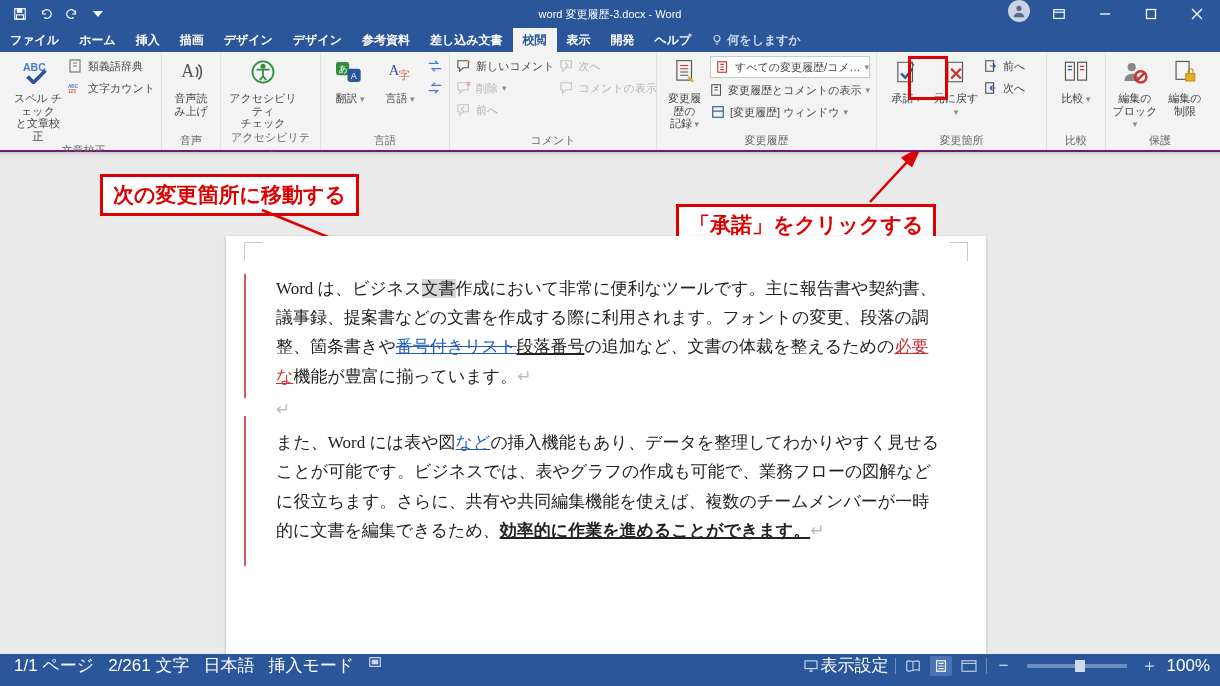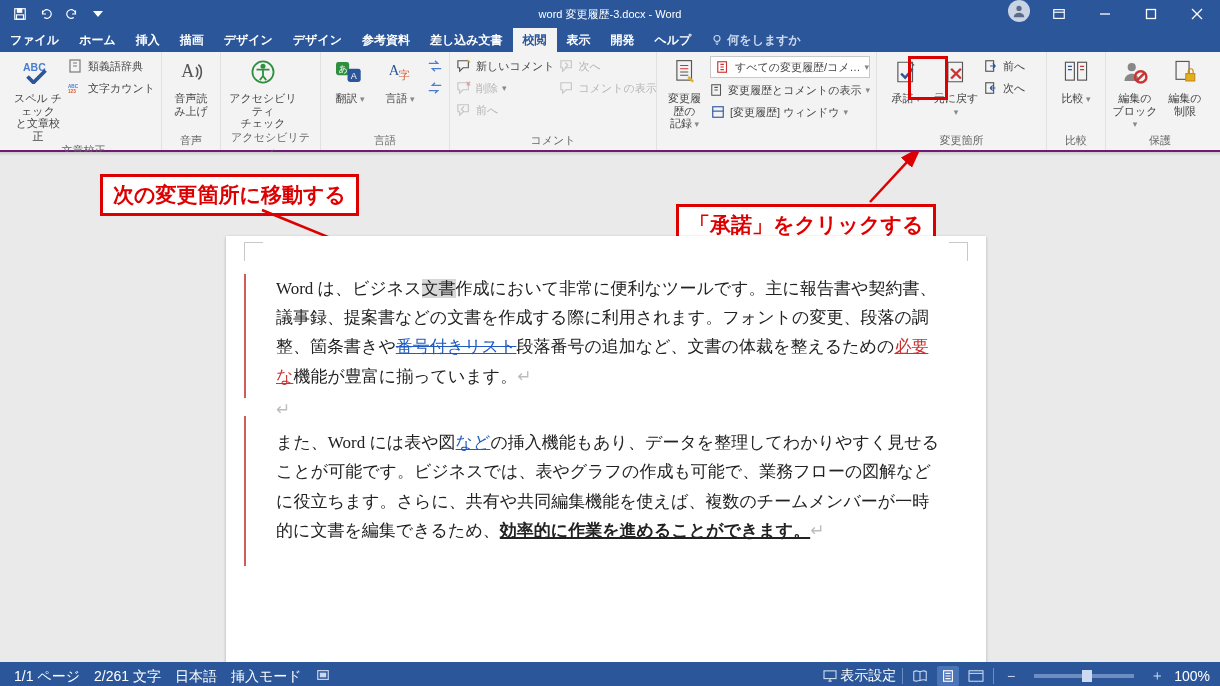--- a/index.html
+++ b/index.html
@@ -50,26 +50,26 @@
 .page .corner { position:absolute; width:18px; height:18px; }
 .page .corner.tl{left:18px;top:6px;border-left:1px solid #c8c8c8;border-top:1px solid #c8c8c8;}
 .page .corner.tr{right:18px;top:6px;border-right:1px solid #c8c8c8;border-top:1px solid #c8c8c8;}
 .page .body { position:absolute; left:50px; right:46px; top:38px; font-family:"Yu Mincho","MS Mincho",serif; font-size:17px; line-height:1.72; color:#222; }
 .page .body p{ margin:0 0 4px 0; }
 .page .track-line { position:absolute; left:18px; width:2px; background:#cf5c5c; }
 .sel { background:#d7d7d7; }
 .trk-ins      { color:#c33; text-decoration:underline; text-decoration-color:#c33; }
 .trk-del      { color:#1e5bbd; text-decoration:line-through underline; text-decoration-color:#1e5bbd; }
 .trk-new      { color:#1e5bbd; text-decoration:underline; text-decoration-color:#1e5bbd; }
-.trk-under    { text-decoration-thickness:2px; }
+.trk-under    { text-decoration:underline; text-decoration-thickness:2px; }
 .trk-bold-u   { font-weight:bold; text-decoration:underline; text-decoration-thickness:2px; }
 .pilcrow{ color:#bdbdbd; }
 
 
-.statusbar { position:absolute; left:0; right:0; bottom:0; height:24px; background:#2b579a; color:#fff; display:flex; align-items:flex-end; font-size:14px; }
+.statusbar { position:absolute; left:0; right:0; bottom:0; height:32px; background:#2b579a; color:#fff; display:flex; align-items:flex-start; font-size:17px; }
 .statusbar .st-left { display:flex; gap:14px; padding-left:14px; }
 .statusbar .st-right { margin-left:auto; display:flex; align-items:center; gap:6px; padding-right:10px; }
 .statusbar .vbtn { width:22px; height:20px; display:flex; align-items:center; justify-content:center; color:#cdd9ee; }
 .statusbar .vbtn.active { background:#4a74b6; color:#fff; border-radius:2px;}
 .statusbar .slider { width:100px; height:4px; background:#6e8dc0; position:relative; margin:0 6px;}
 .statusbar .slider::before{content:"";position:absolute;left:48px;top:-4px;width:10px;height:12px;background:#cdd9ee;}
 .sep { width:1px; height:16px; background:#6e8dc0; }
 
 .ic svg, .qbtn svg, .wbtn svg, .vbtn svg { display:block; }
 
@@ -371,20 +371,21 @@
             <span class="ic">
               <svg width="14" height="14" viewBox="0 0 16 16" fill="none" stroke="#2b579a" stroke-width="1.3">
                 <rect x="2" y="2" width="12" height="12"></rect>
                 <path d="M2 7h12"></path>
               </svg>
             </span>
             <span>[変更履歴] ウィンドウ</span>
           </div>
       </div>
     </div>
+    <div class="gname">変更履歴</div>
   </div>
 
   <div class="group" style="min-width:170px">
     <div class="controls">
       <div class="bigbtn small" style="position:relative">
         <div class="ic">
             <svg width="26" height="26" viewBox="0 0 32 32" fill="none" stroke="#555" stroke-width="1.4">
               <path d="M6 4h18v24H6z"></path>
               <path d="M22 4l4 4"></path>
               <path d="M10 18l5 5 9-11" stroke="#2b579a" stroke-width="3"></path>

